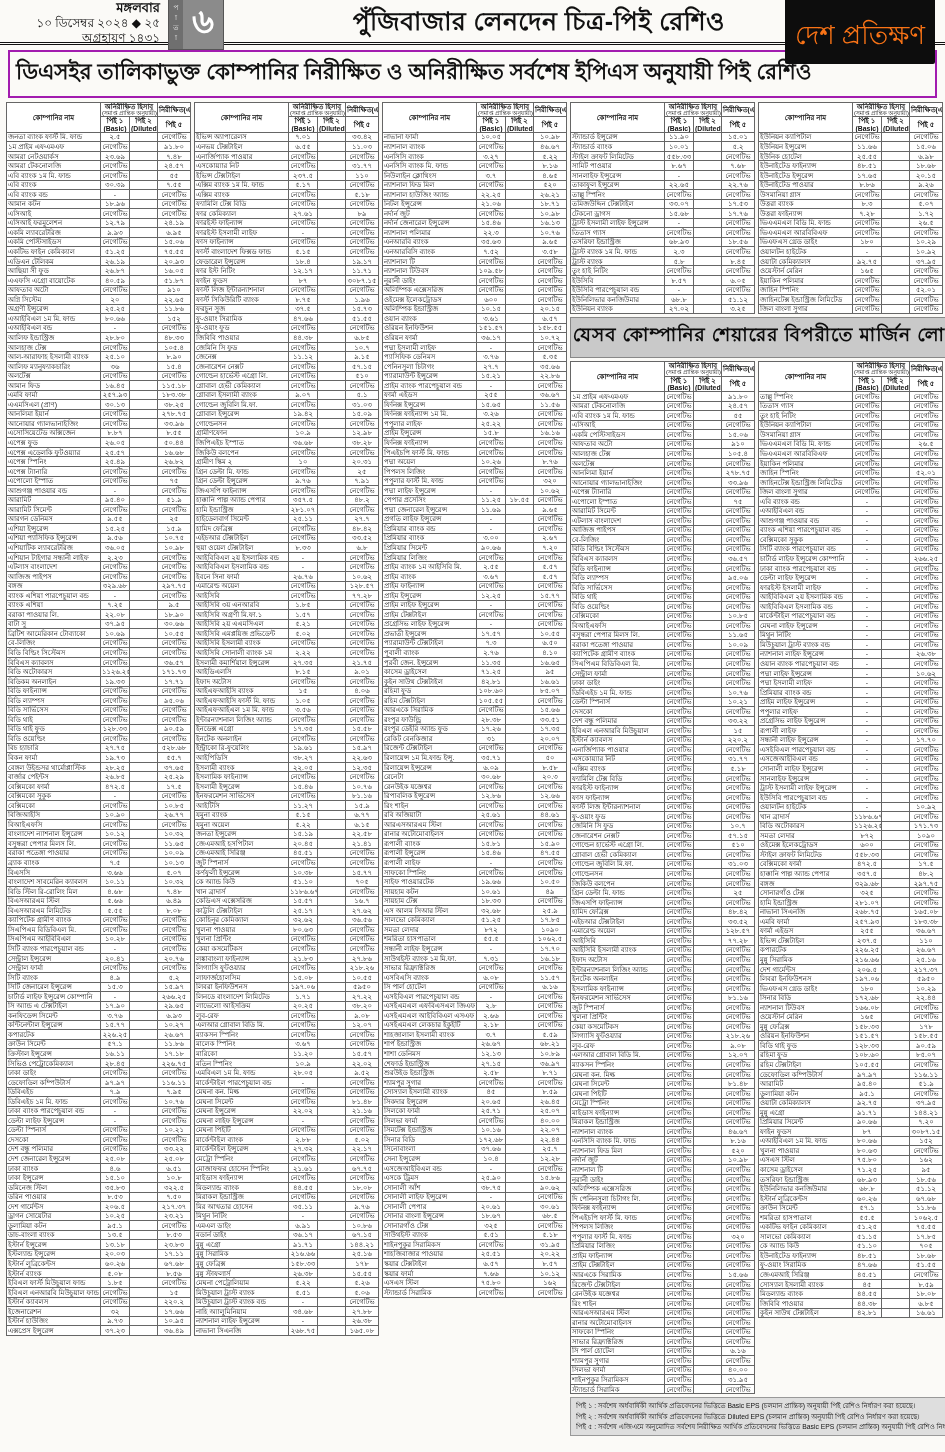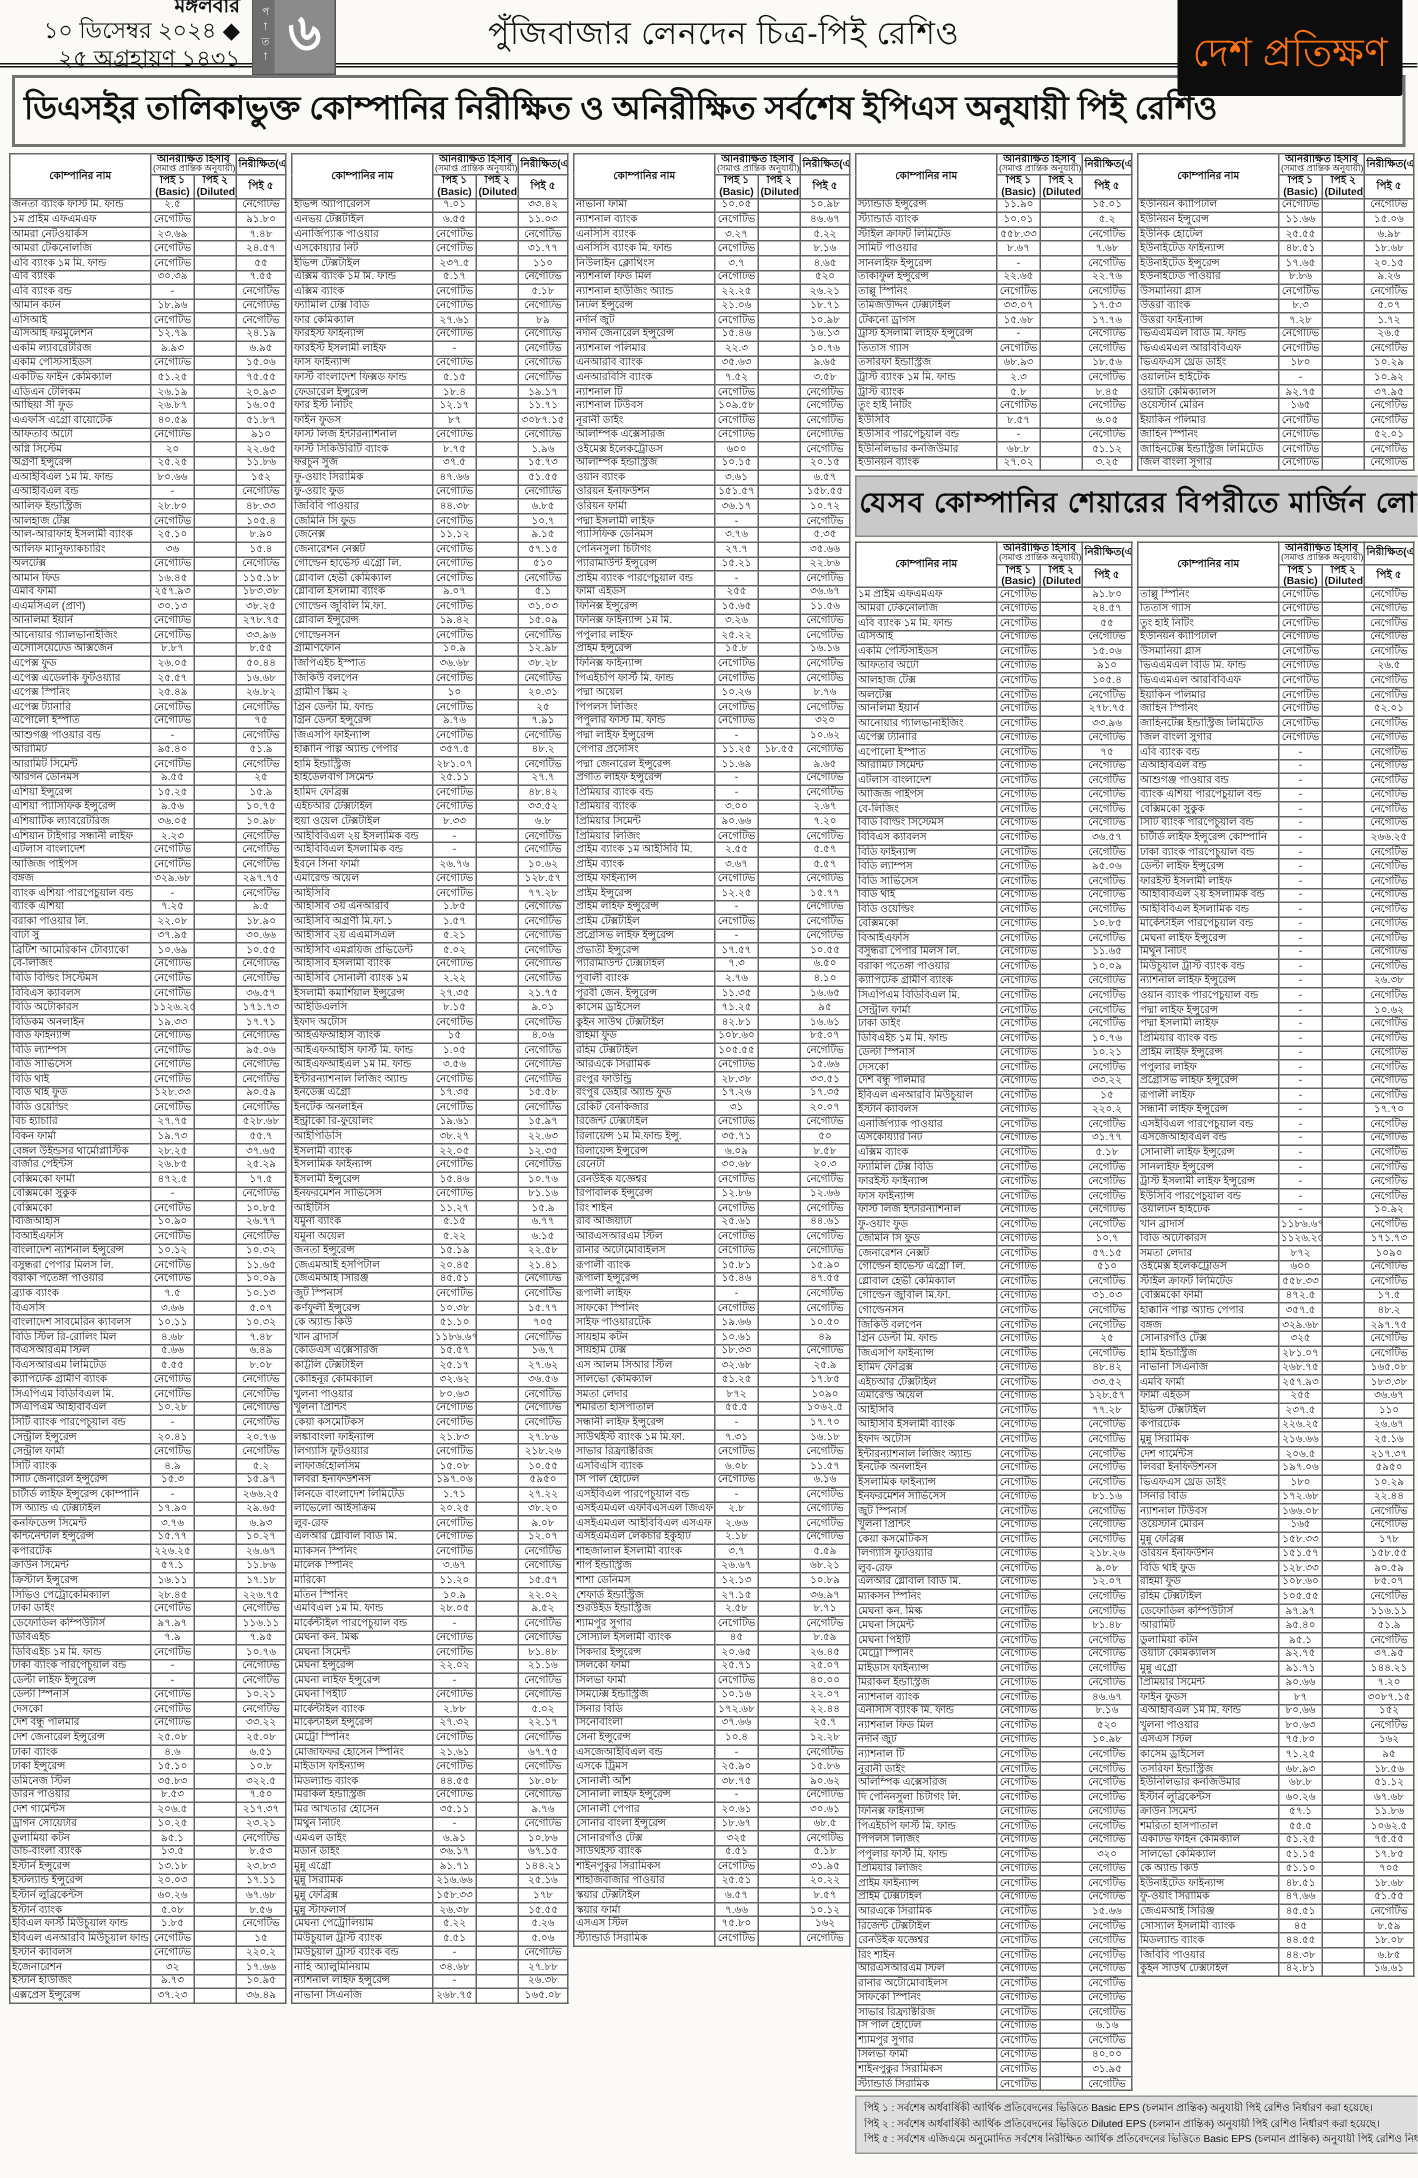--- a/index.html
+++ b/index.html
@@ -12,50 +12,50 @@
   }
   
   .masthead{
     display:flex;align-items:center;
     padding:8px 10px 4px 10px;
     border-bottom:3px double #111;
     height:45px;box-sizing:border-box;
   }
   .dateblock{width:150px;text-align:right;line-height:1.25;}
   .dateblock .day{font-weight:bold;font-size:13px;}
-  .dateblock .date{font-size:15px;}
+  .dateblock .date{font-size:12px;}
   .pagebox{
     width:54px;height:52px;margin-left:8px;
     background:#8b8b8b;display:flex;align-items:stretch;
     border:1px solid #555;
   }
   .pagebox .strip{
     width:14px;background:#6f6f6f;color:#eee;
     writing-mode:vertical-rl;text-orientation:upright;
     font-size:7px;display:flex;align-items:center;justify-content:center;
   }
   .pagebox .num{
     flex:1;color:#fff;font-size:34px;font-weight:bold;
     display:flex;align-items:center;justify-content:center;
   }
   .edition-title{
-    flex:1;text-align:center;padding-left:16px;
-    font-size:21px;font-weight:normal;letter-spacing:.5px;
+    flex:1;text-align:right;padding-left:16px;
+    font-size:25px;font-weight:bold;letter-spacing:.5px;
   }
   .brand{width:210px;text-align:right;}
   .brand .tagline{font-size:7px;letter-spacing:.5px;margin-bottom:1px;}
   .brand .logo{
     display:inline-block;background:#0d0d0d;color:#f97316;
     font-size:26px;font-weight:normal;padding:19px 10px 5px 10px;
     border-radius:2px;
   }
   
   .headline-box{
     margin:5px 8px 4px 8px;
-    border:2px solid #737373;
+    border:2px solid #a21caf;
     padding:3px 6px 5px 6px;
     font-size:21.5px;font-weight:bold;
   }
   
   .sheet{display:flex;gap:3px;padding:0 6px;align-items:flex-start;}
   .colwrap{flex:0 0 184px;}
   .rightwrap{flex:0 0 372px;}
   .duo{display:flex;gap:3px;align-items:flex-start;}
   table.pe{
     border-collapse:collapse;table-layout:fixed;

